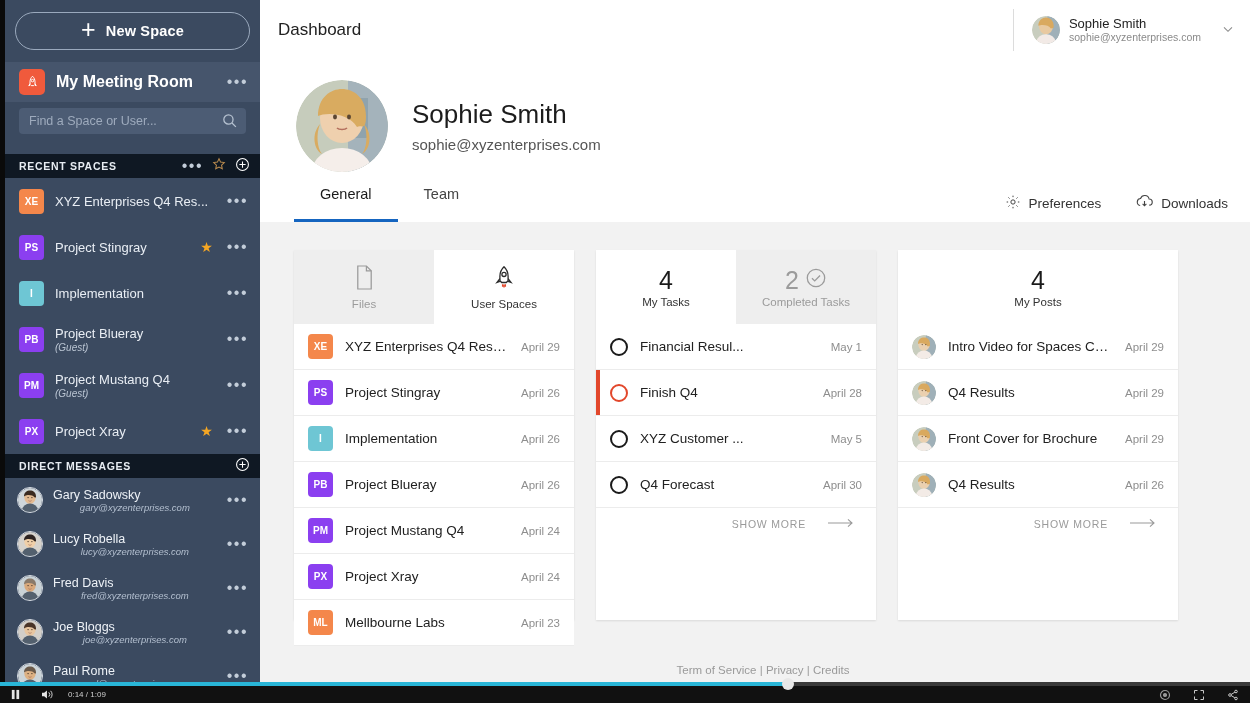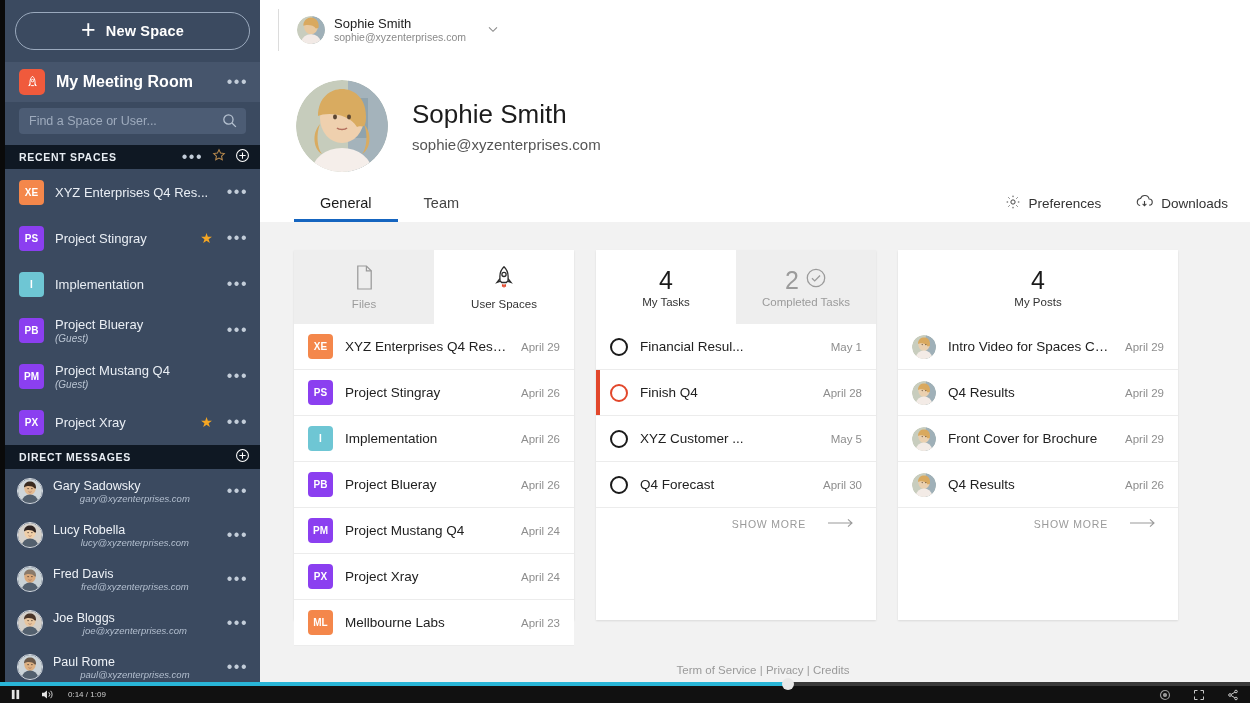--- a/index.html
+++ b/index.html
@@ -26,21 +26,21 @@
     display:flex; align-items:center; gap:11px; padding:8px 12px 8px 14px;
     height:40px; background:#46556c; cursor:pointer;
   }
   .mr-avatar {
     width:26px; height:26px; border-radius:5px; background:#f05a3c;
     display:flex; align-items:center; justify-content:center; flex:none;
   }
   .mr-name { color:#fff; font-size:16px; font-weight:bold; flex:1; }
   .dots { color:#c3cdd9; font-size:16px; letter-spacing:1.5px; line-height:10px; cursor:pointer; }
 
-  .search-wrap { padding:6px 14px 11px 14px; background:#3b4a60; }
+  .search-wrap { padding:6px 14px 20px 14px; background:#3b4a60; }
   .search-box {
     position:relative; height:26px; background:#4c5c74; border-radius:4px;
     display:flex; align-items:center; padding:0 10px;
   }
   .search-box input {
     background:transparent; border:none; outline:none; color:#b6c2d1;
     font-size:12.5px; font-family:"Liberation Sans",sans-serif; width:100%;
   }
   .search-box input::placeholder { color:#9eabbd; }
   .search-icon { position:absolute; right:8px; top:4px; }
@@ -86,21 +86,21 @@
   .acct-mail { font-size:10.5px; color:#8a8a8a; line-height:13px; }
   .chev { color:#8a8a8a; font-size:15px; margin-left:10px; }
 
   .profile { background:#fff; padding:12px 0 0 0; display:flex; align-items:center; gap:24px; padding-left:36px; height:120px;}
   .profile-av { width:92px; height:92px; border-radius:50%; overflow:hidden; flex:none; }
   .profile-name { font-size:26px; color:#1c1c1c; font-weight:normal; }
   .profile-mail { font-size:15px; color:#555; margin-top:6px; }
 
   .tabsbar { background:#fff; height:42px; display:flex; align-items:flex-end; padding:0 22px 0 34px; }
   .tabs { display:flex; gap:0; flex:1; }
-  .tab { padding:0 26px 11px 26px; font-size:14.5px; color:#444; cursor:pointer; position:relative; }
+  .tab { padding:0 26px 20px 26px; font-size:14.5px; color:#444; cursor:pointer; position:relative; }
   .tab.active { color:#1b1b1b; }
   .tab.active:after {
     content:""; position:absolute; left:0; right:0; bottom:0; height:3px; background:#1565c0;
   }
   .tools { display:flex; gap:34px; padding-bottom:9px; }
   .tool { display:flex; align-items:center; gap:7px; font-size:13.5px; color:#333; cursor:pointer; }
 
   .cards { display:flex; gap:22px; padding:28px 22px 0 34px; }
   .card { background:#fff; width:280px; height:370px; display:flex; flex-direction:column;
           box-shadow:0 1px 2px rgba(0,0,0,.10); }
@@ -384,20 +384,21 @@
             <div class="dm-mail">paul@xyzenterprises.com</div>
           </span>
           <span class="dots">•••</span>
         </div>
       </div>
   </div>
 
   <div id="main">
 
     <div class="topbar">
+      <h1>Dashboard</h1>
       <div class="acct">
         <span class="acct-av">
           <svg class="av-img" viewBox="0 0 40 40">
             <defs>
                 <clipPath id="c1">
                   <circle cx="20" cy="20" r="20"></circle>
                 </clipPath>
               </defs>
             <g clip-path="url(#c1)">
               <rect width="40" height="40" fill="#c8cdbe"></rect>

